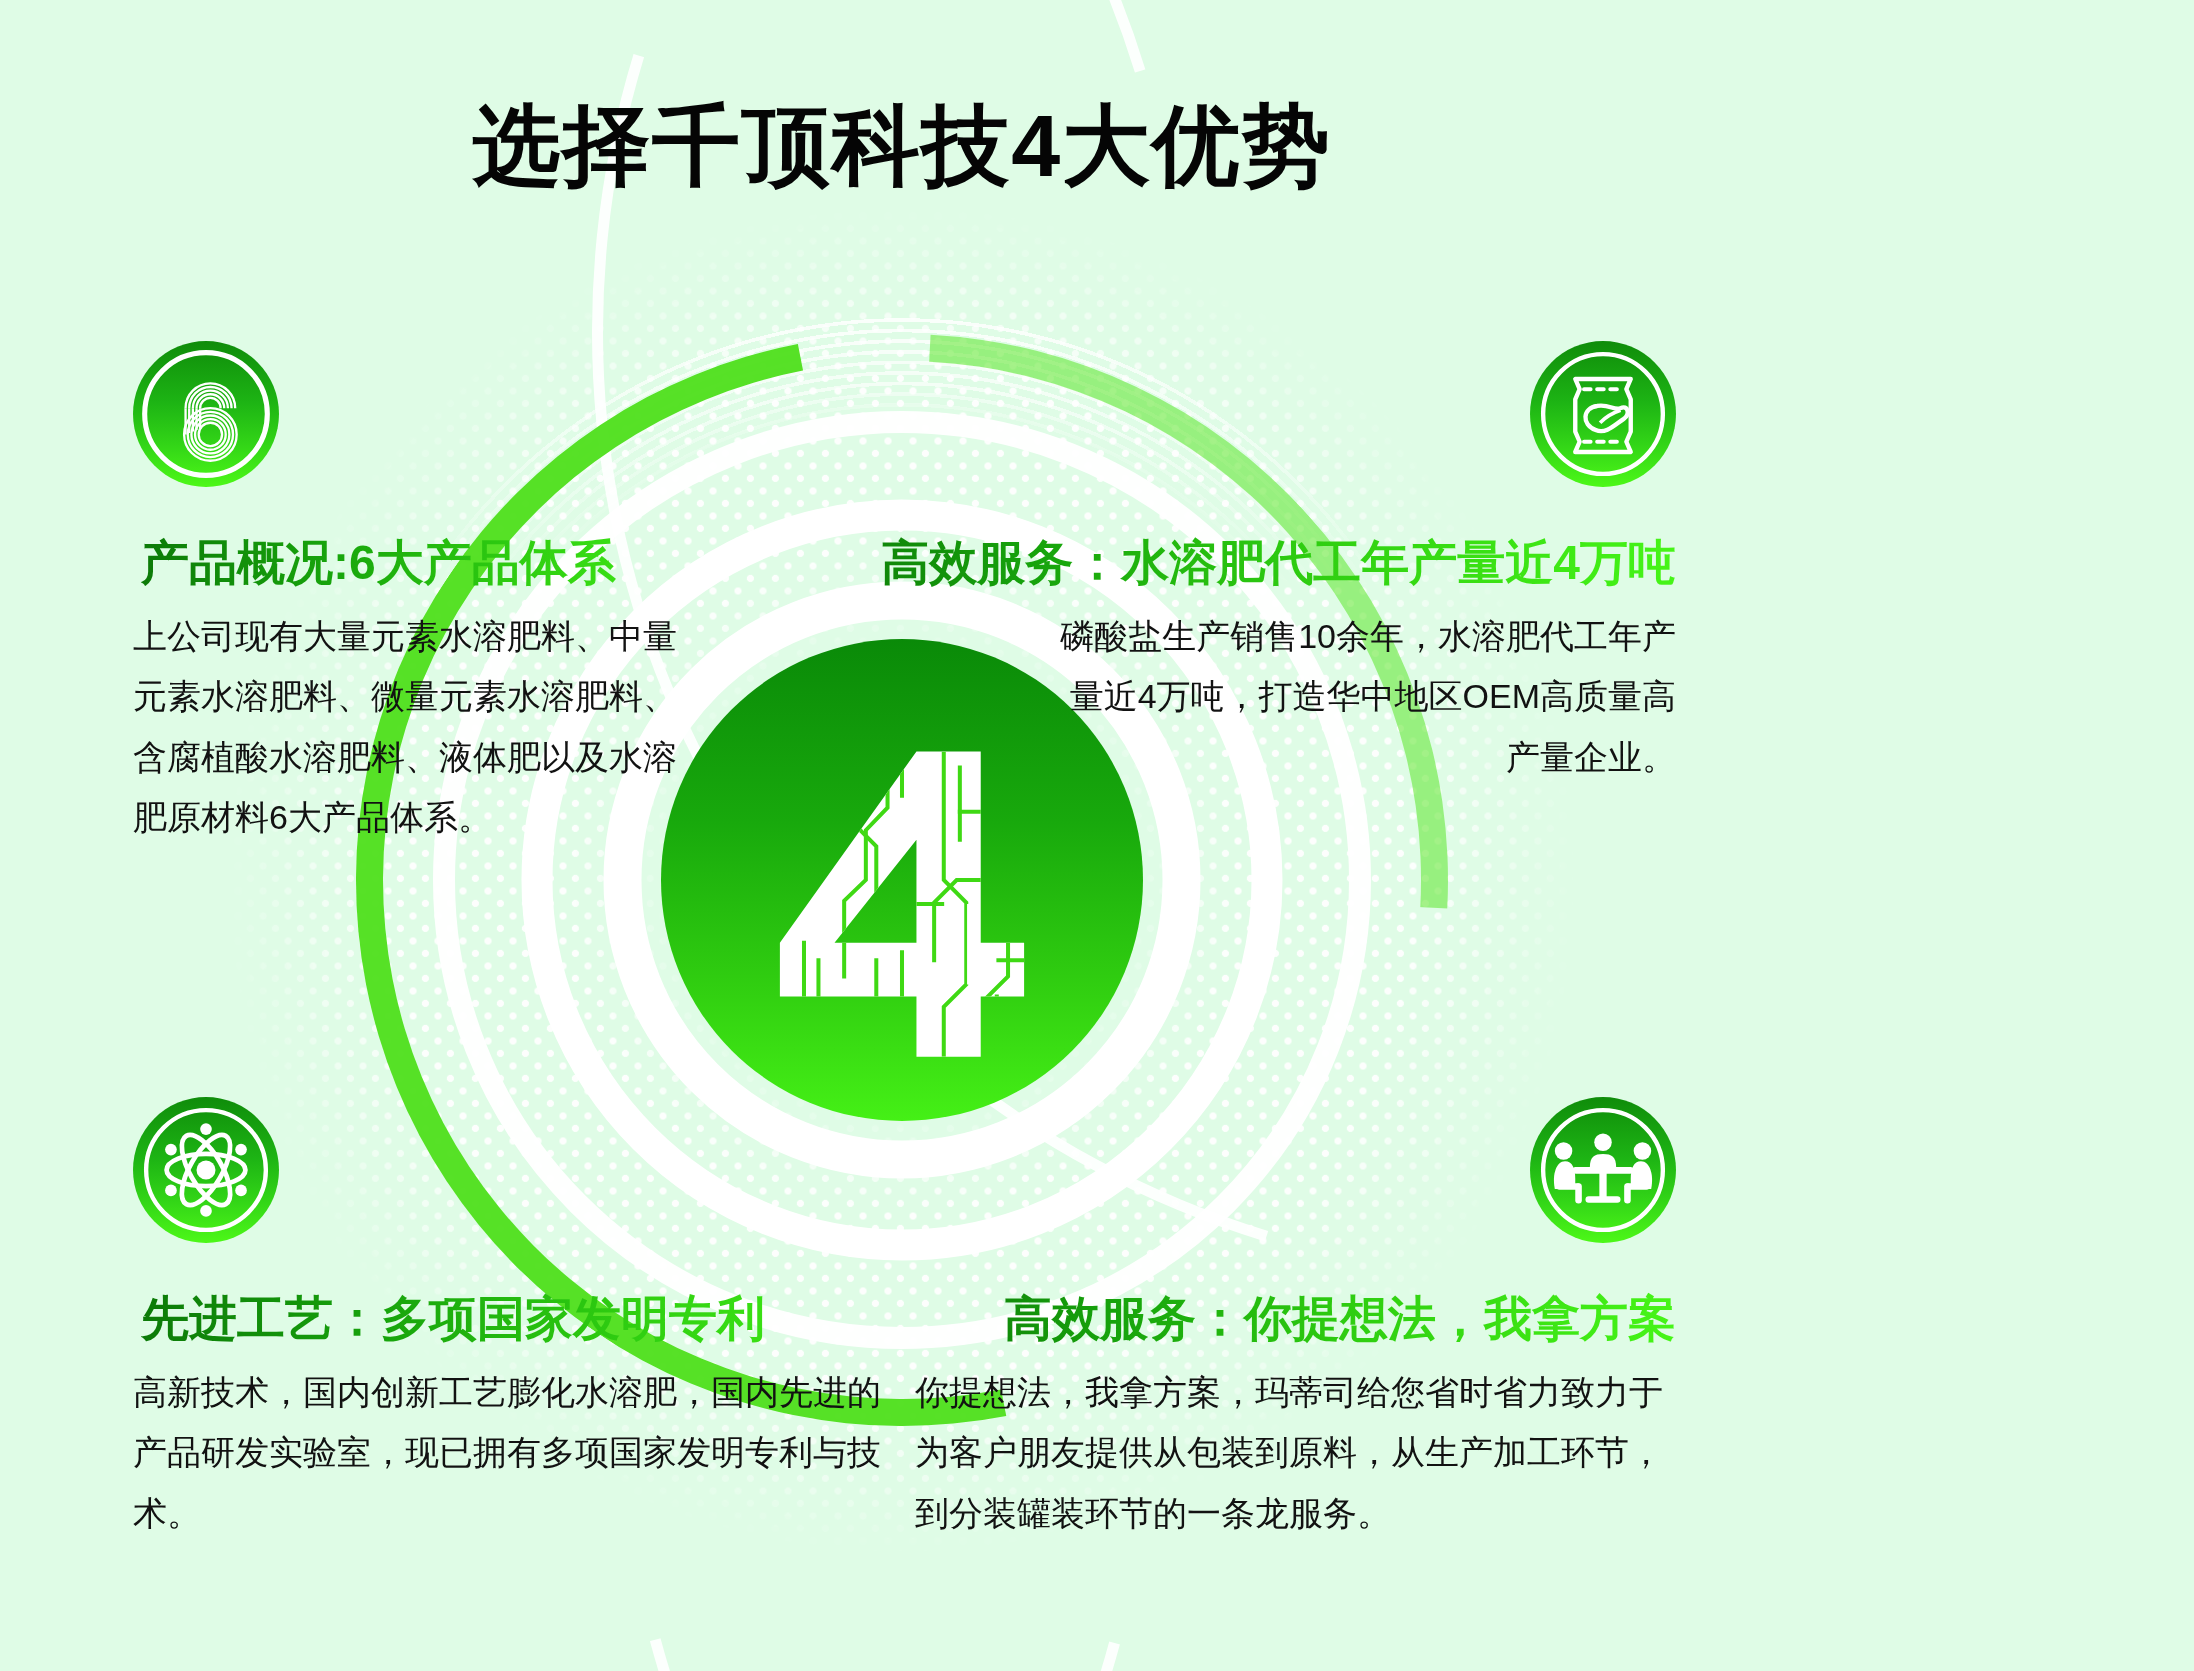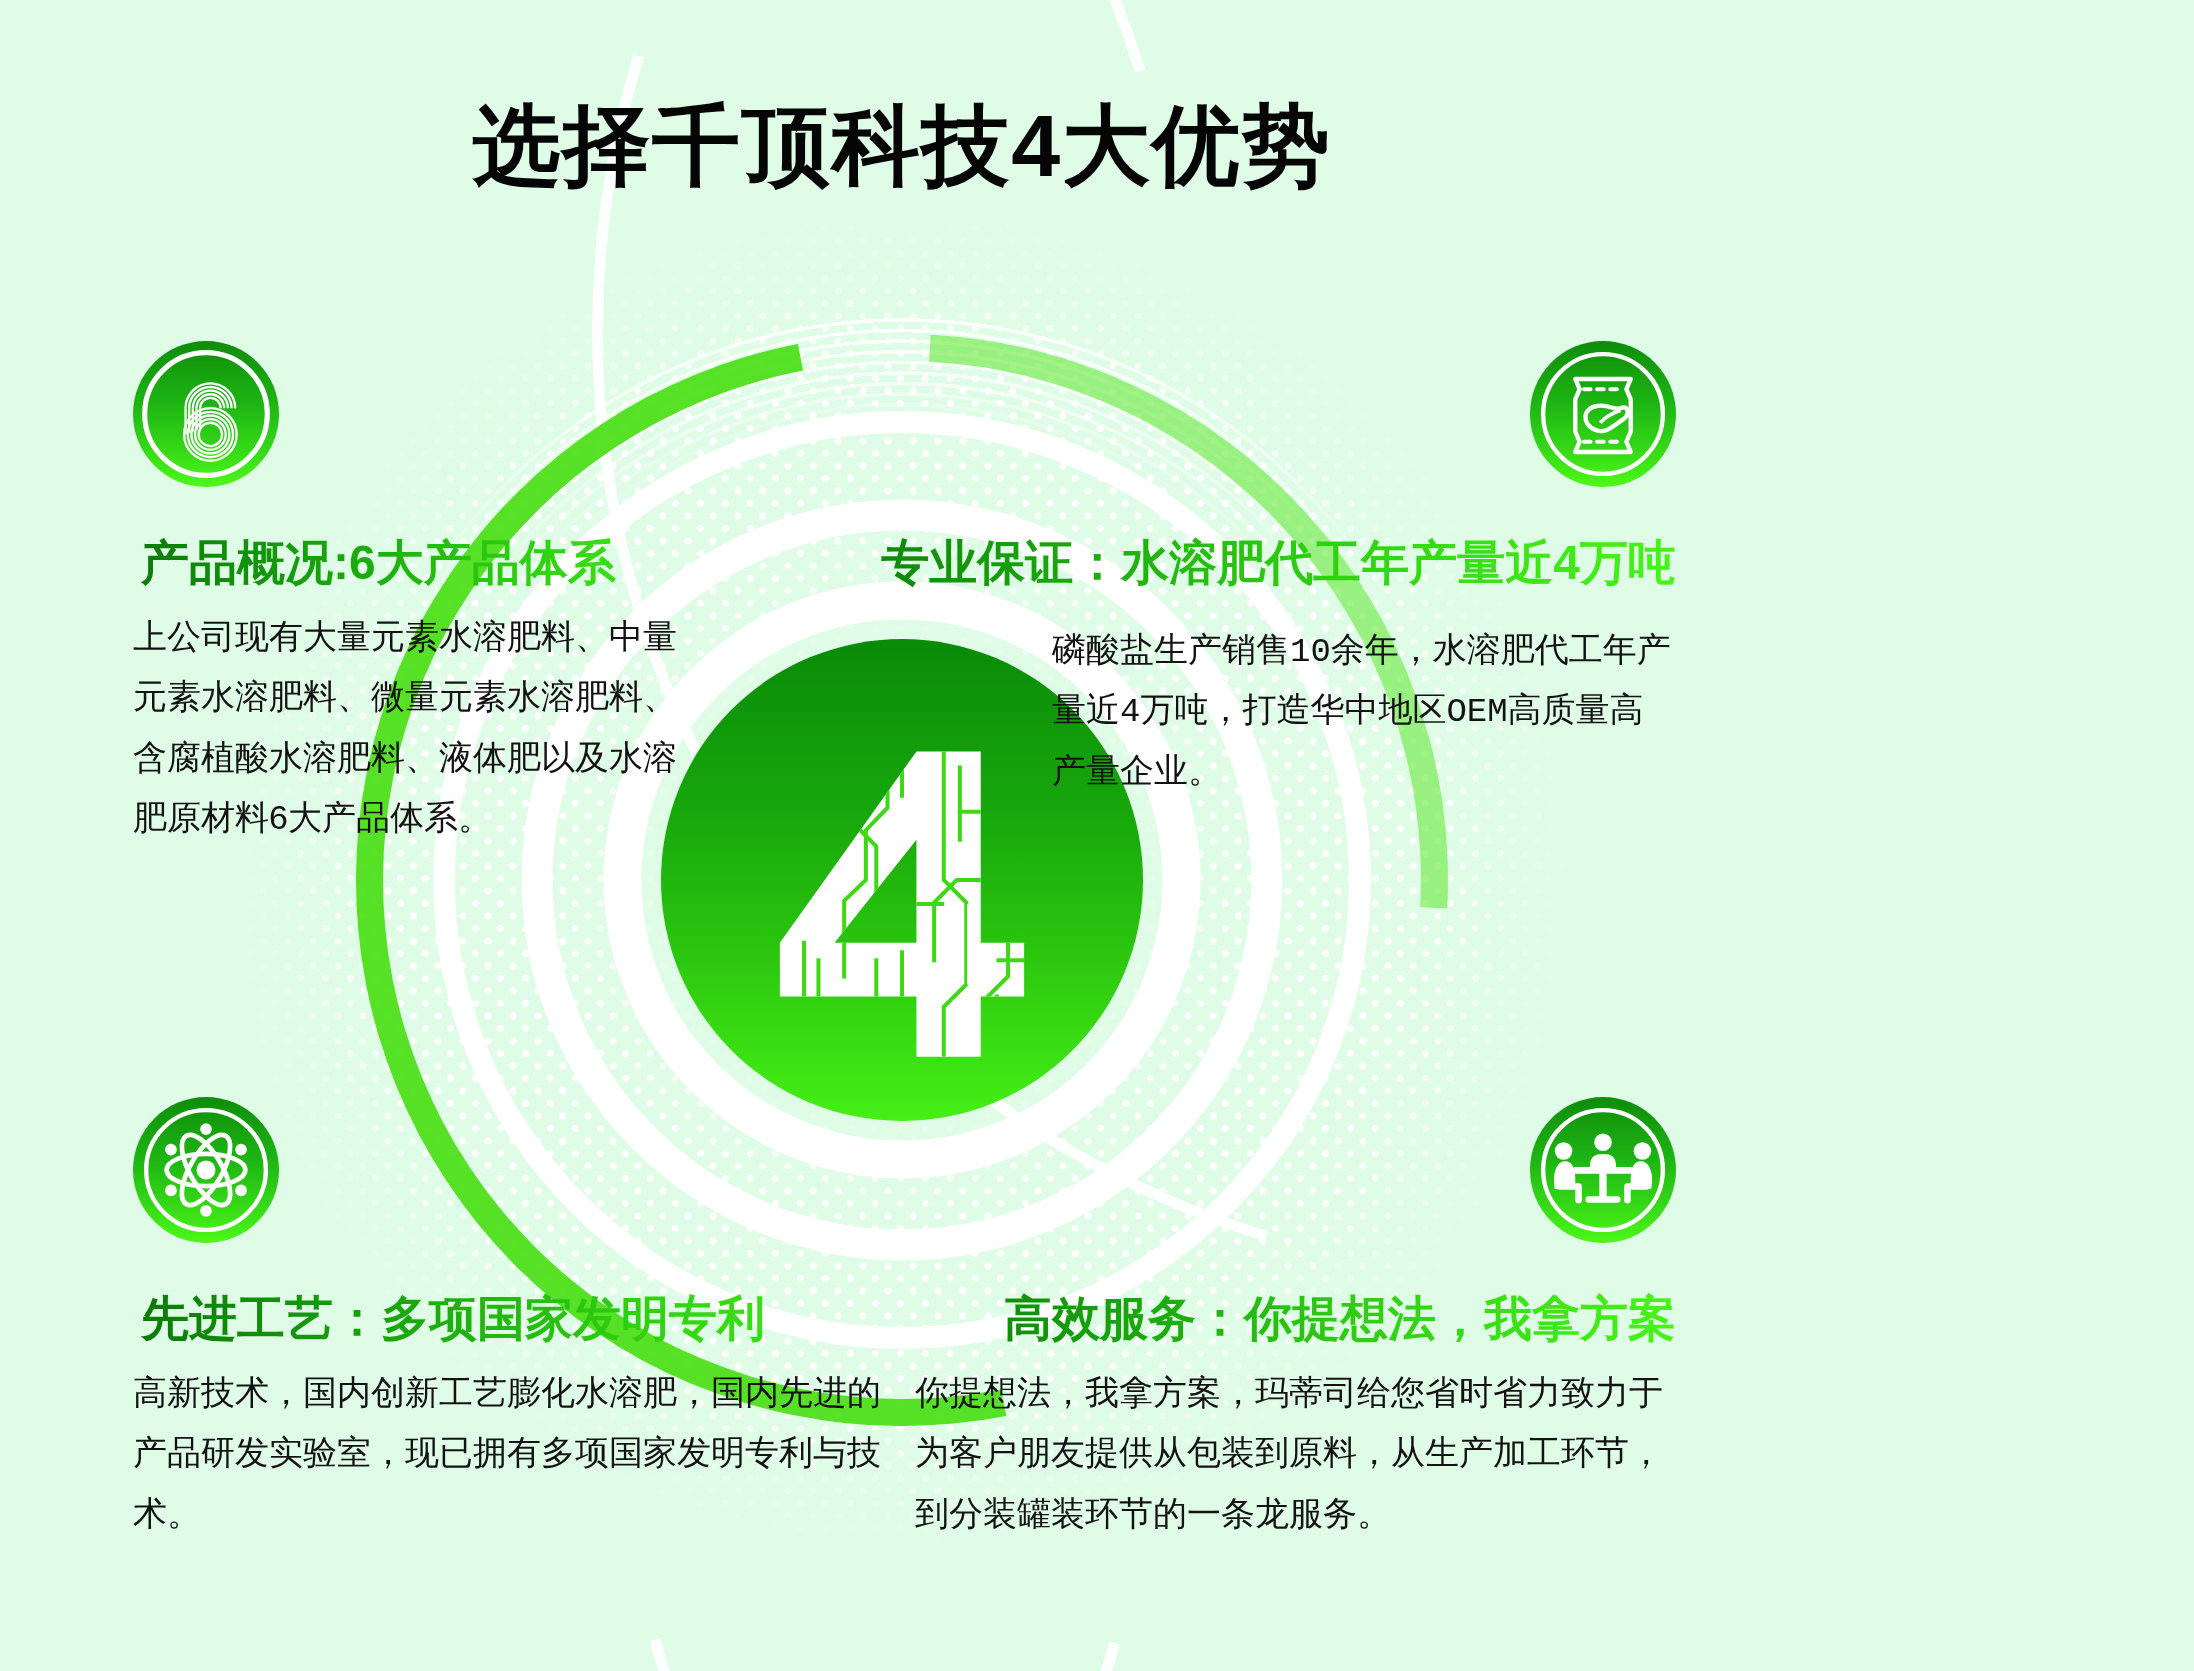--- a/index.html
+++ b/index.html
@@ -179,21 +179,21 @@
 
   
   .q-tl { left:133px; top:341px; width:619px; }
   .q-tl .quad-head { margin-top:49px; }
   .q-tl .quad-body { margin-top:16px; width:575px; }
 
   
   .q-tr { right:128px; top:341px; width:876px; text-align:right; }
   .q-tr .quad-icon { margin-left:auto; }
   .q-tr .quad-head { margin-top:49px; }
-  .q-tr .quad-body { margin-top:32px; margin-left:auto; width:624px; text-align:left;font-family:Liberation Mono, monospace; }
+  .q-tr .quad-body { margin-top:16px; margin-left:auto; width:624px; text-align:right; }
 
   
   .q-bl { left:133px; top:1097px; width:796px; }
   .q-bl .quad-head { margin-top:49px; }
   .q-bl .quad-body { margin-top:16px; width:761px; }
 
   
   .q-br { right:128px; top:1097px; width:770px; text-align:right; }
   .q-br .quad-icon { margin-left:auto; }
   .q-br .quad-head { margin-top:49px; }
@@ -297,21 +297,21 @@
         <circle cx="100" cy="100" r="82" fill="none" stroke="#ffffff" stroke-width="6"></circle>
         <path d="M62 52 L138 52 L132 66 L138 80 L138 124 L132 138 L138 152 L62 152 L68 138 L62 124 L62 80 L68 66 Z" fill="none" stroke="#ffffff" stroke-width="6" stroke-linejoin="round"></path>
         <g stroke="#ffffff" stroke-width="5.5" stroke-linecap="round" stroke-dasharray="9 9">
           <line x1="74" y1="66" x2="126" y2="66"></line>
           <line x1="74" y1="138" x2="126" y2="138"></line>
         </g>
         <path d="M90 122 C70 114 72 92 92 89 C108 86 116 96 124 92 C134 87 138 100 128 107 C116 115 104 128 90 122 Z" fill="none" stroke="#ffffff" stroke-width="6" stroke-linejoin="round"></path>
         <path d="M96 112 C104 104 112 99 124 95" fill="none" stroke="#ffffff" stroke-width="5"></path>
       </svg>
     </div>
-    <div class="quad-head rtl">专业保证：水溶肥代工年产量近4万吨</div>
+    <div class="quad-head rtl">高效服务：水溶肥代工年产量近4万吨</div>
     <div class="quad-body">磷酸盐生产销售10余年，水溶肥代工年产量近4万吨，打造华中地区OEM高质量高产量企业。</div>
   </div>
 
   <div class="quad q-br">
     <div class="quad-icon">
       <svg viewBox="0 0 200 200">
         <circle cx="100" cy="100" r="82" fill="none" stroke="#ffffff" stroke-width="6"></circle>
 
         <rect x="58" y="96" width="84" height="9" rx="4.5" fill="#ffffff"></rect>
         <rect x="95" y="100" width="10" height="40" fill="#ffffff"></rect>

